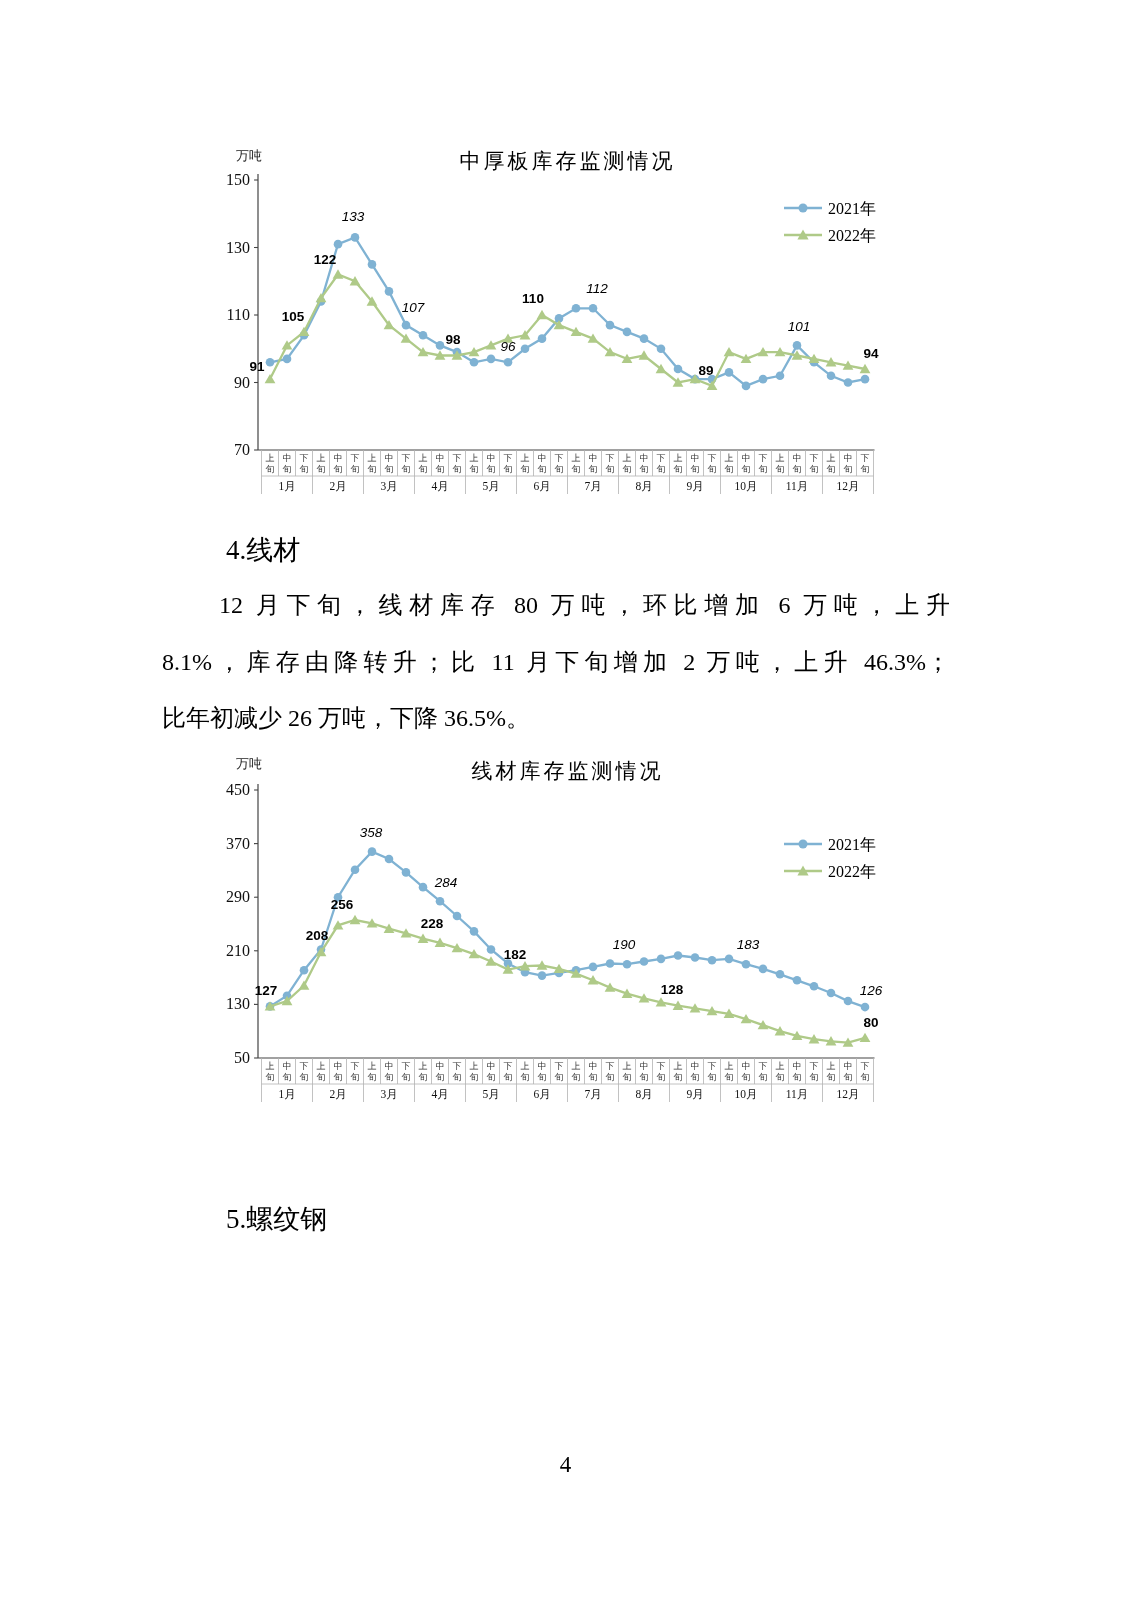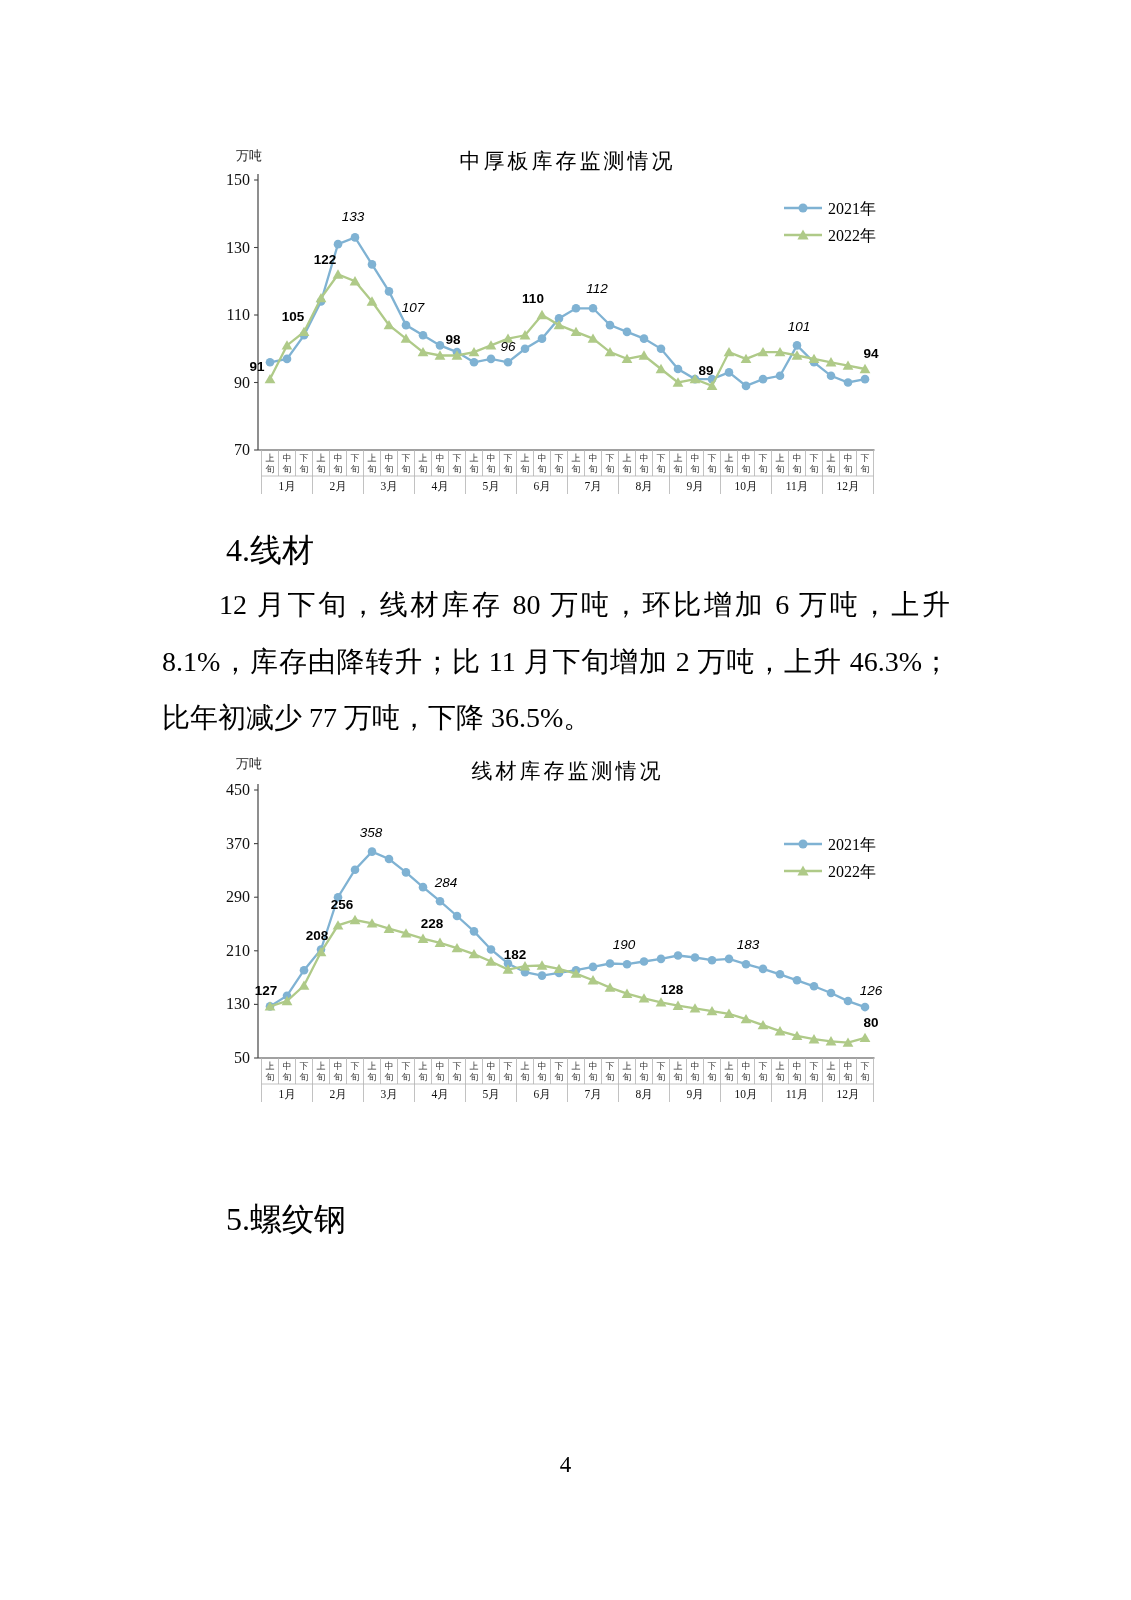--- a/index.html
+++ b/index.html
@@ -10,22 +10,22 @@
   .c-title{font-size:21px;letter-spacing:3px;text-anchor:middle;fill:#000;}
   .c-unit{font-size:13px;fill:#222;}
   .ytick{font-size:16px;fill:#111;text-anchor:end;}
   .xper{font-size:9px;fill:#333;text-anchor:middle;}
   .xmon{font-size:11.5px;fill:#111;text-anchor:middle;}
   .dlab{font-size:13.5px;fill:#000;text-anchor:middle;
         font-family:"Liberation Sans","DejaVu Sans",sans-serif;}
   .dlab.italic{font-style:italic;}
   .dlab.bold{font-weight:bold;}
   .lgtext{font-size:16px;fill:#000;}
-  .heading{position:absolute;left:226px;font-size:32px;line-height:32px;white-space:nowrap;}
-  .para{position:absolute;left:162px;width:788px;font-size:28px;line-height:56.5px;}
+  .heading{position:absolute;left:226px;font-size:27px;line-height:32px;white-space:nowrap;}
+  .para{position:absolute;left:162px;width:788px;font-size:24px;line-height:56.5px;}
   .pline{text-align:justify;text-align-last:justify;text-justify:inter-character;}
   .pline.lastline{text-align-last:auto;}
   .pline.indent{text-indent:57px;}
   .pagenum{position:absolute;top:1452px;left:0;width:100%;text-align:center;font-size:23px;}
 </style>
 </head>
 <body>
 
 <div class="page">
 
@@ -243,21 +243,21 @@
           <polygon points="579,101.6 573.4,111.4 584.6,111.4" fill="#AFCA88"></polygon>
           <text x="604" y="112.5" class="lgtext">2022年</text>
         </g>
       </svg></div>
 
   <div class="heading" style="top:534px;">4.线材</div>
 
   <div class="para" style="top:577px;">
     <div class="pline indent">12 月下旬，线材库存 80 万吨，环比增加 6 万吨，上升</div>
     <div class="pline">8.1%，库存由降转升；比 11 月下旬增加 2 万吨，上升 46.3%；</div>
-    <div class="pline lastline">比年初减少 77 万吨，下降 36.5%。</div>
+    <div class="pline lastline">比年初减少 26 万吨，下降 36.5%。</div>
   </div>
 
   <div class="chart-box" id="chart-1" style="left:224px;top:742px;"><svg width="690" height="368">
         <text x="343.5" y="36" class="c-title">线材库存监测情况</text>
         <text x="12" y="26" class="c-unit">万吨</text>
         <line x1="34" y1="42" x2="34" y2="316" stroke="#444" stroke-width="1.2"></line>
         <line x1="34" y1="316" x2="650.5" y2="316" stroke="#444" stroke-width="1.2"></line>
         <line x1="30" y1="48" x2="34" y2="48" stroke="#444" stroke-width="1.1"></line>
         <text x="26" y="53" class="ytick">450</text>
         <line x1="30" y1="101.6" x2="34" y2="101.6" stroke="#444" stroke-width="1.1"></line>

